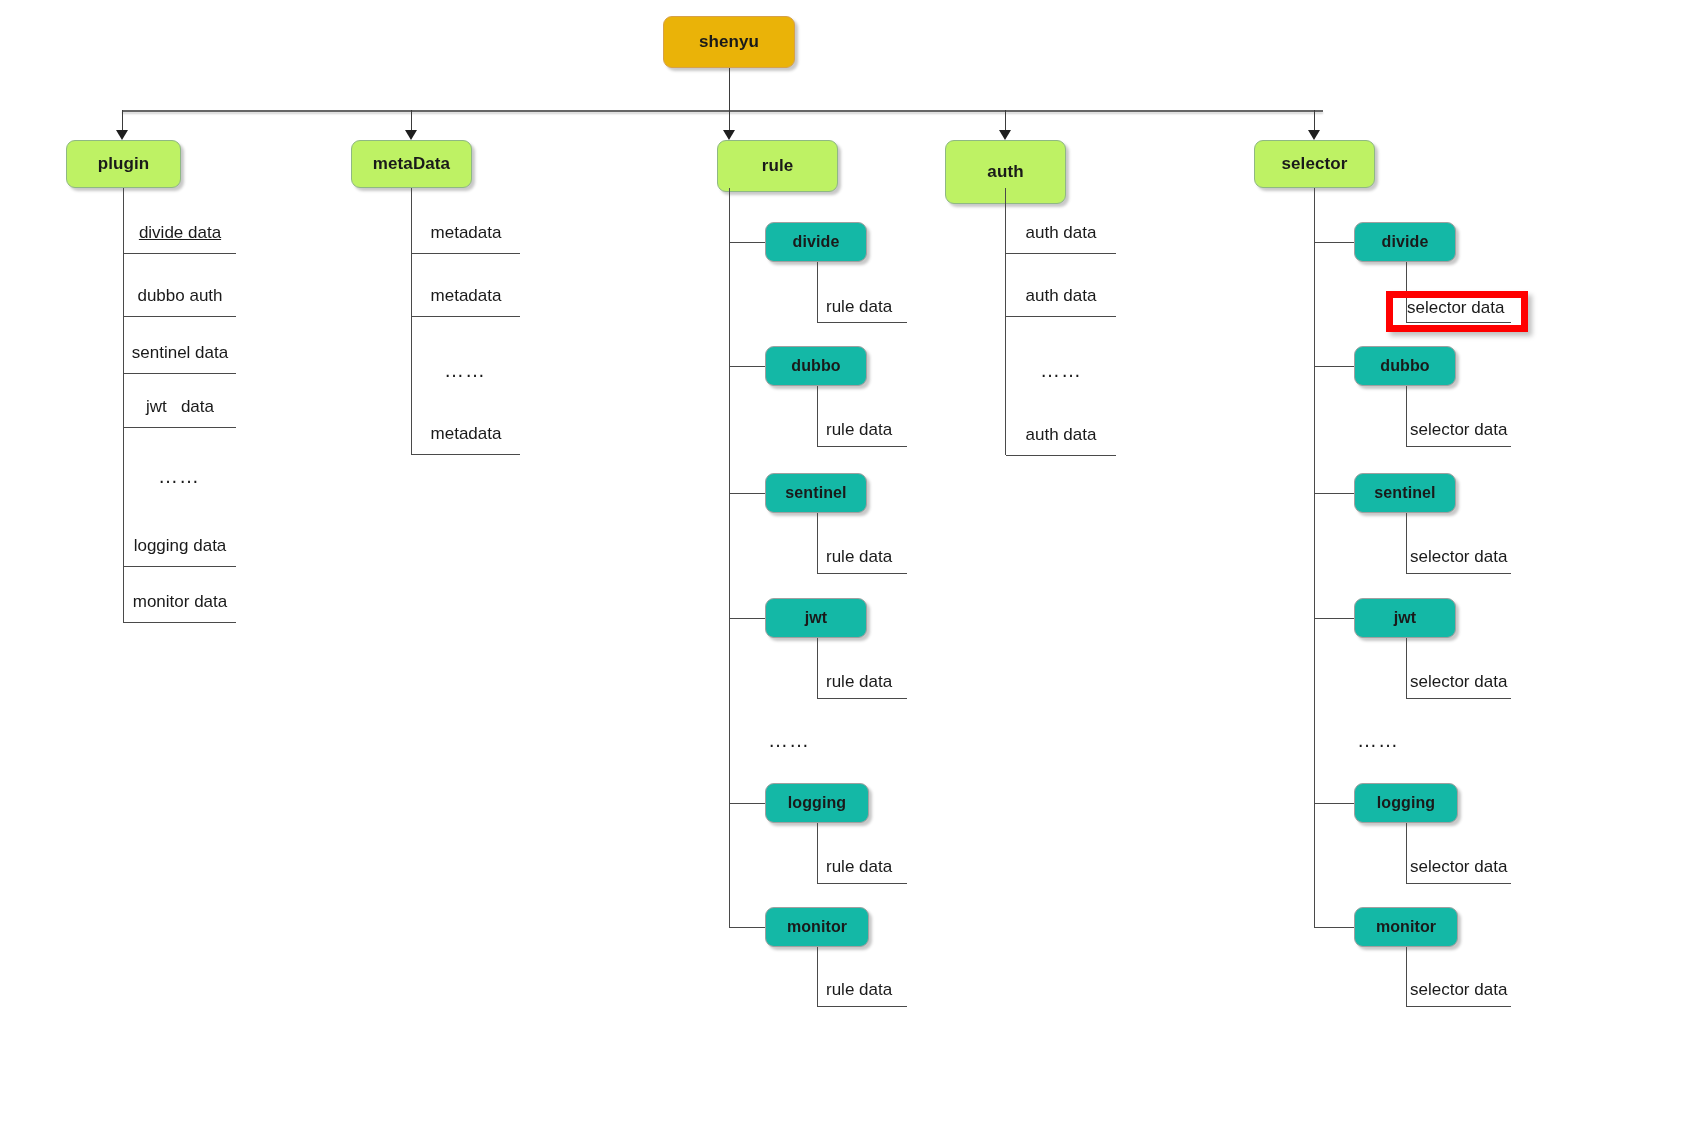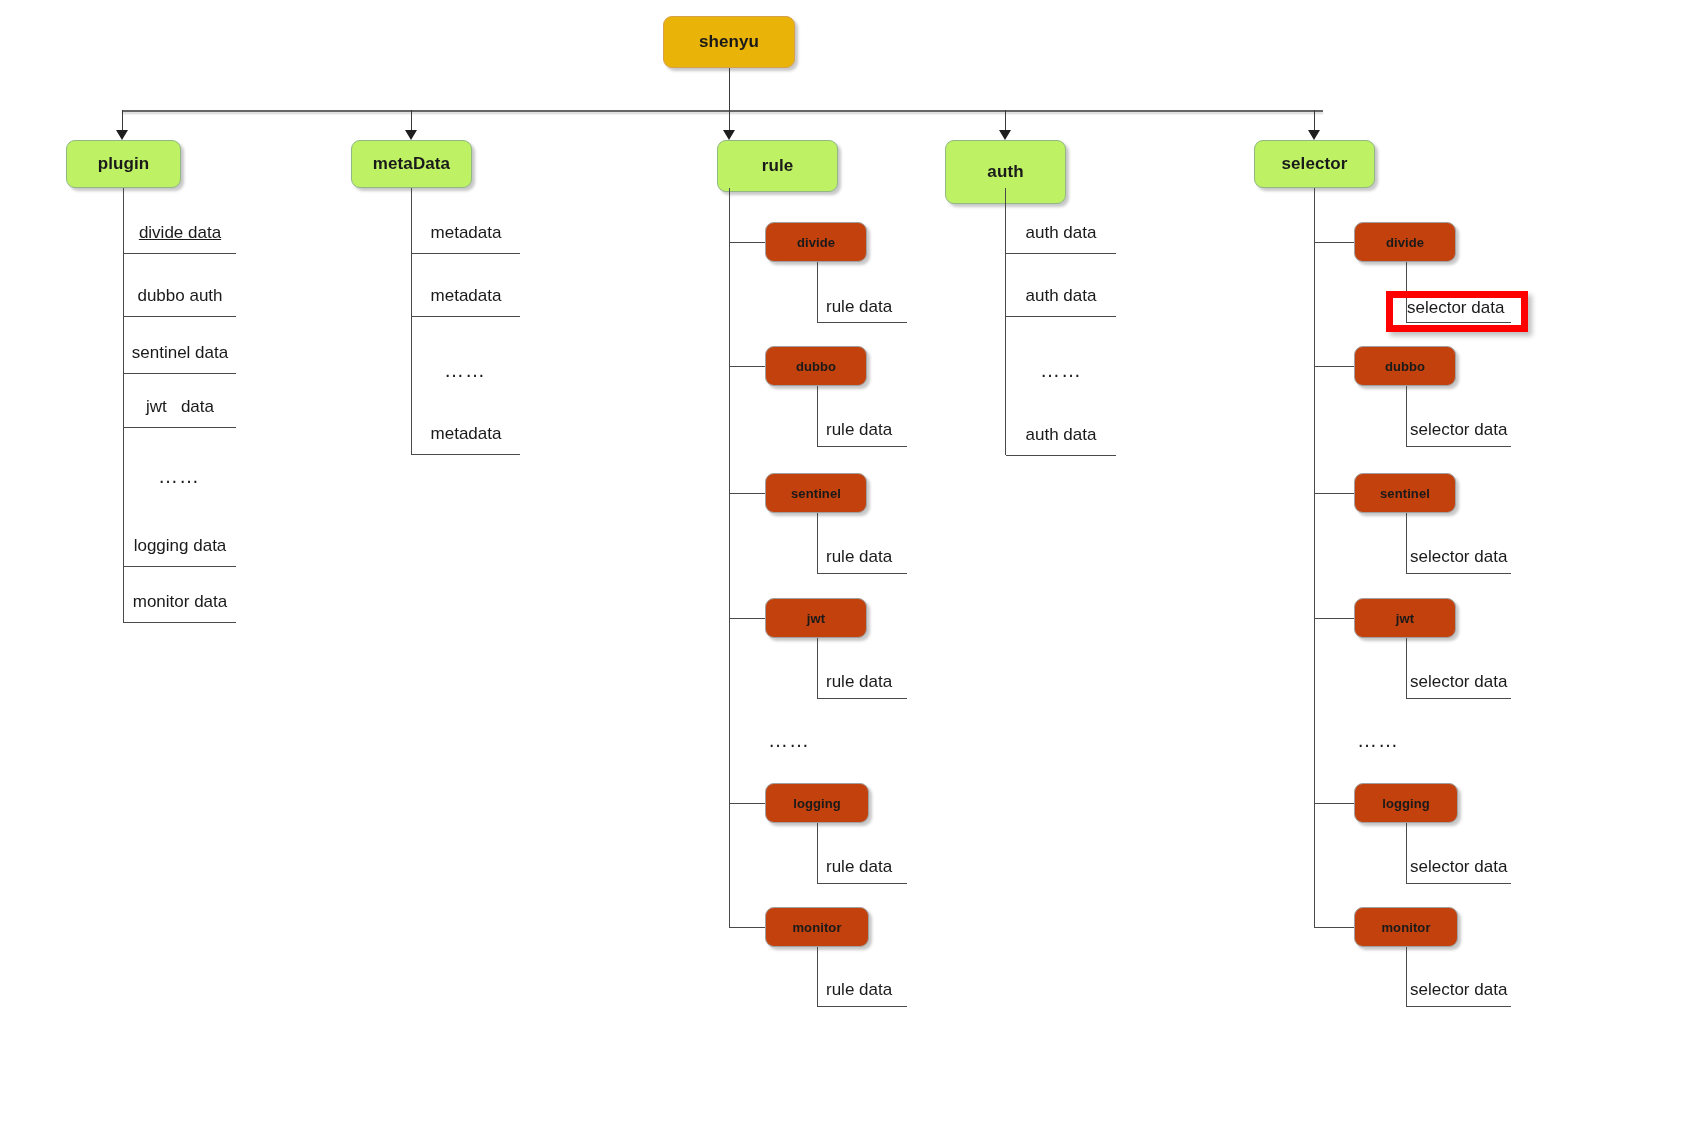--- a/index.html
+++ b/index.html
@@ -37,23 +37,23 @@
   }
   .node.root {
     background: #eab308;
     border: 1.6px solid #d6a14a;
   }
   .node.cat {
     background: #bef264;
     border: 1.6px solid #8fb884;
   }
   .node.leafbox {
-    background: #c2410c;
+    background: #14b8a6;
     border: 1.3px solid #a0a0a0;
-    font-size: 13px;
+    font-size: 16px;
   }
 
   
   .vline {
     position: absolute;
     width: 0;
     border-left: 1.7px solid #3b3b3b;
   }
   .vline.thin {
     border-left: 1.4px solid #4a4a4a;

